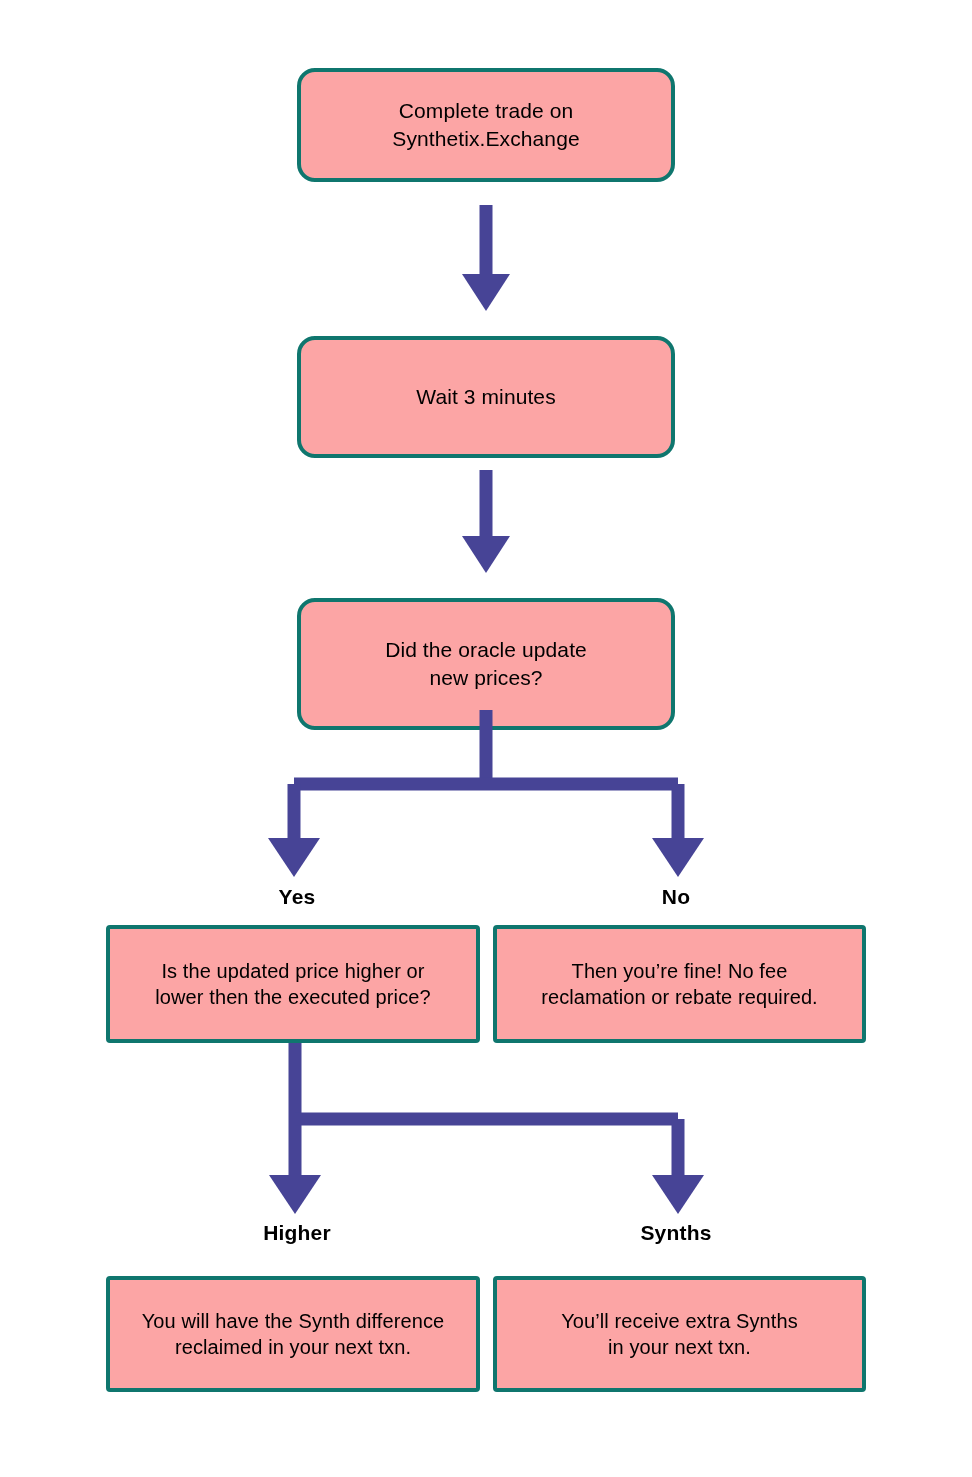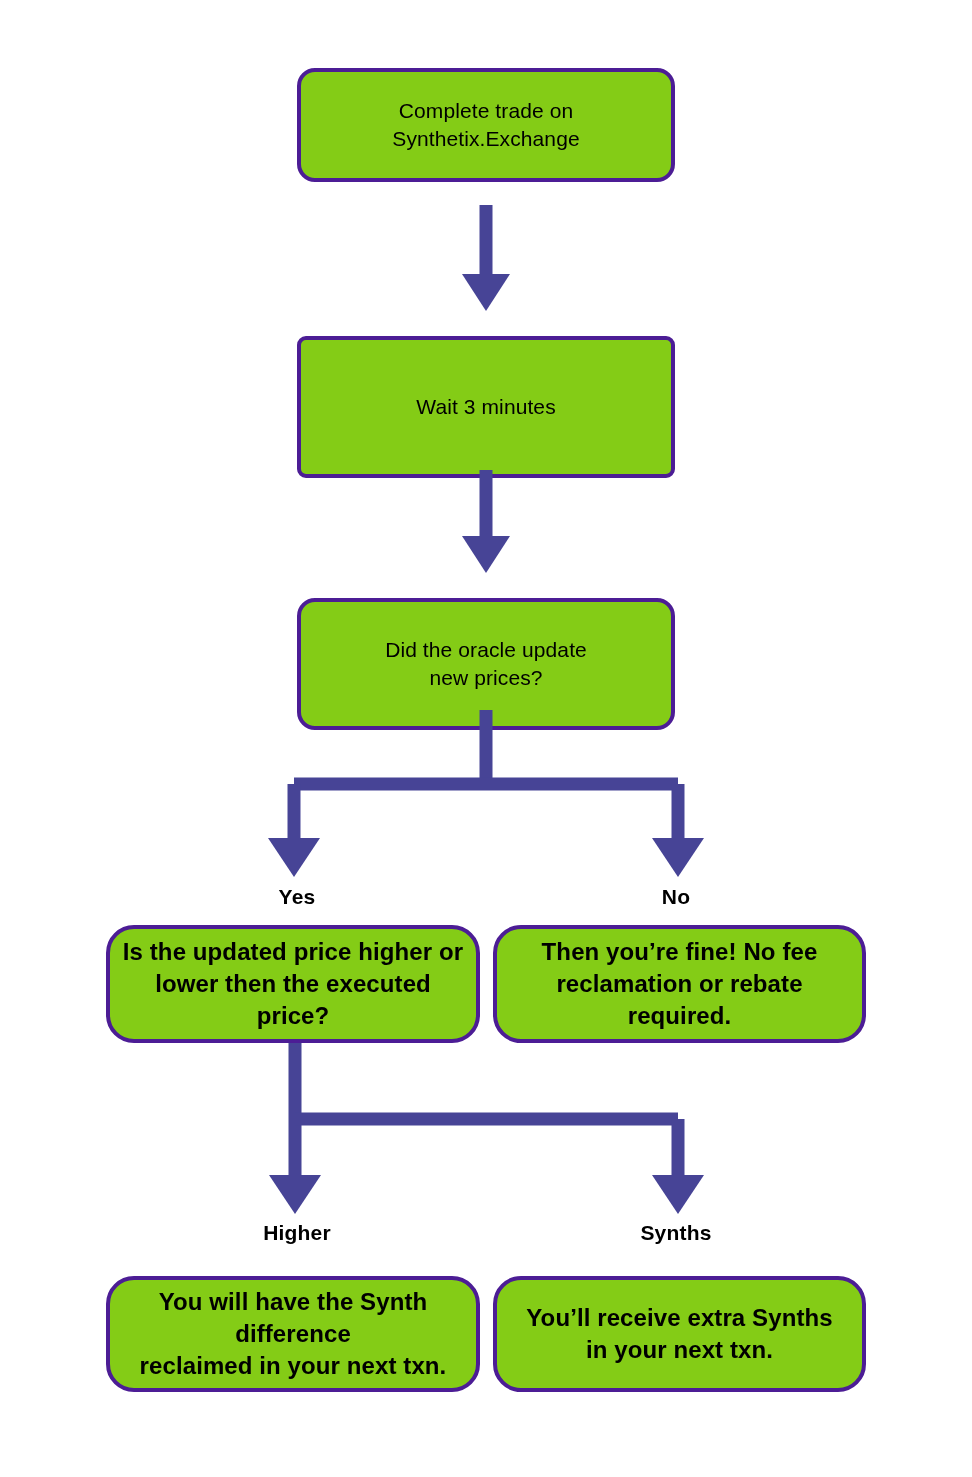--- a/index.html
+++ b/index.html
@@ -13,38 +13,37 @@
   #canvas {
     position: relative;
     width: 972px;
     height: 1477px;
     background: #ffffff;
     overflow: hidden;
   }
   .node {
     position: absolute;
     box-sizing: border-box;
-    border: 4px solid #4c1d95;
+    border: 4px solid #0f766e;
     border-radius: 18px;
-    background: #84cc16;
+    background: #fca5a5;
     display: flex;
     align-items: center;
     justify-content: center;
     text-align: center;
     color: #000000;
     font-size: 21px;
     line-height: 1.32;
     letter-spacing: 0.1px;
     padding: 6px 12px;
     white-space: pre-line;
   }
   .node.small {
-    font-size: 24px;
-    border-radius: 28px;
-    font-weight: bold;
+    font-size: 20px;
+    border-radius: 4px;
   }
   .branch-label {
     position: absolute;
     font-weight: bold;
     font-size: 21px;
     color: #000000;
     letter-spacing: 0.2px;
     text-align: left;
     transform: translateX(-50%);
     white-space: nowrap;
@@ -66,21 +65,21 @@
   <div class="node" style="left:297px; top:68px; width:378px; height:114px;">Complete trade on
 Synthetix.Exchange</div>
 
   <div class="connector" style="left:0; top:0; width:972px; height:1477px;">
     <svg width="972" height="1477" viewBox="0 0 972 1477" aria-hidden="true">
       <path d="M486 205 L486 281" stroke="#474496" stroke-width="13" fill="none"></path>
       <path d="M486 311 L462 274 L510 274 Z" fill="#474496"></path>
     </svg>
   </div>
 
-  <div class="node" style="left:297px; top:336px; width:378px; height:142px;border-radius:9px;">Wait 3 minutes</div>
+  <div class="node" style="left:297px; top:336px; width:378px; height:122px;">Wait 3 minutes</div>
 
   <div class="connector" style="left:0; top:0; width:972px; height:1477px;">
     <svg width="972" height="1477" viewBox="0 0 972 1477" aria-hidden="true">
       <path d="M486 470 L486 543" stroke="#474496" stroke-width="13" fill="none"></path>
       <path d="M486 573 L462 536 L510 536 Z" fill="#474496"></path>
     </svg>
   </div>
 
   <div class="node" style="left:297px; top:598px; width:378px; height:132px;">Did the oracle update
 new prices?</div>

